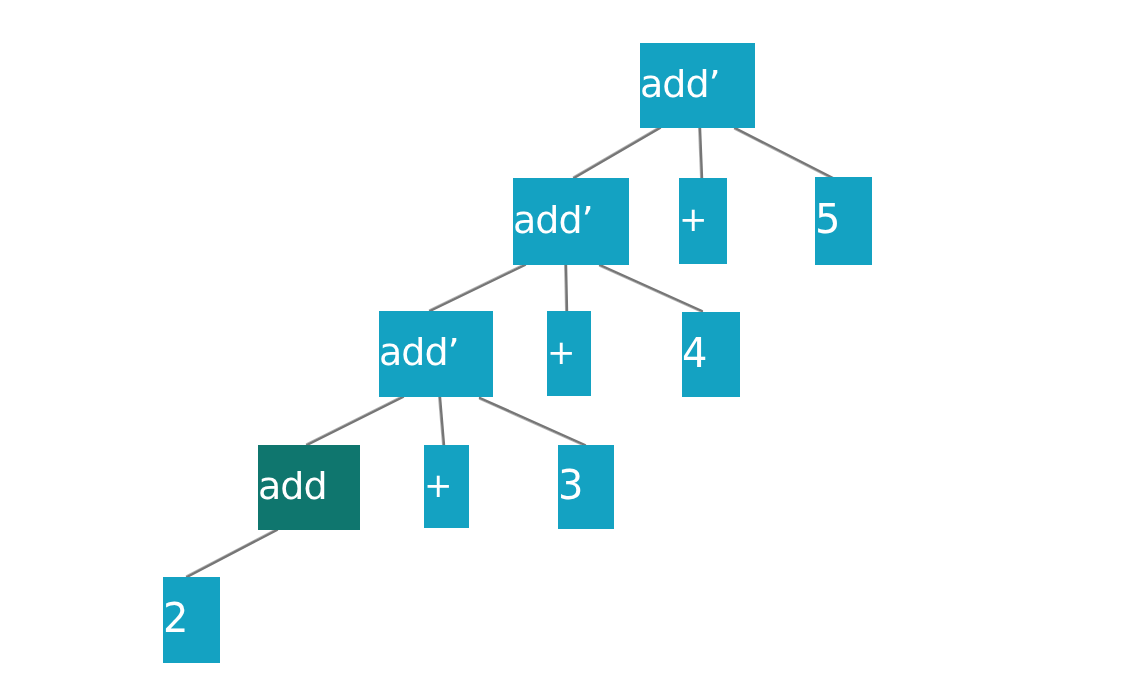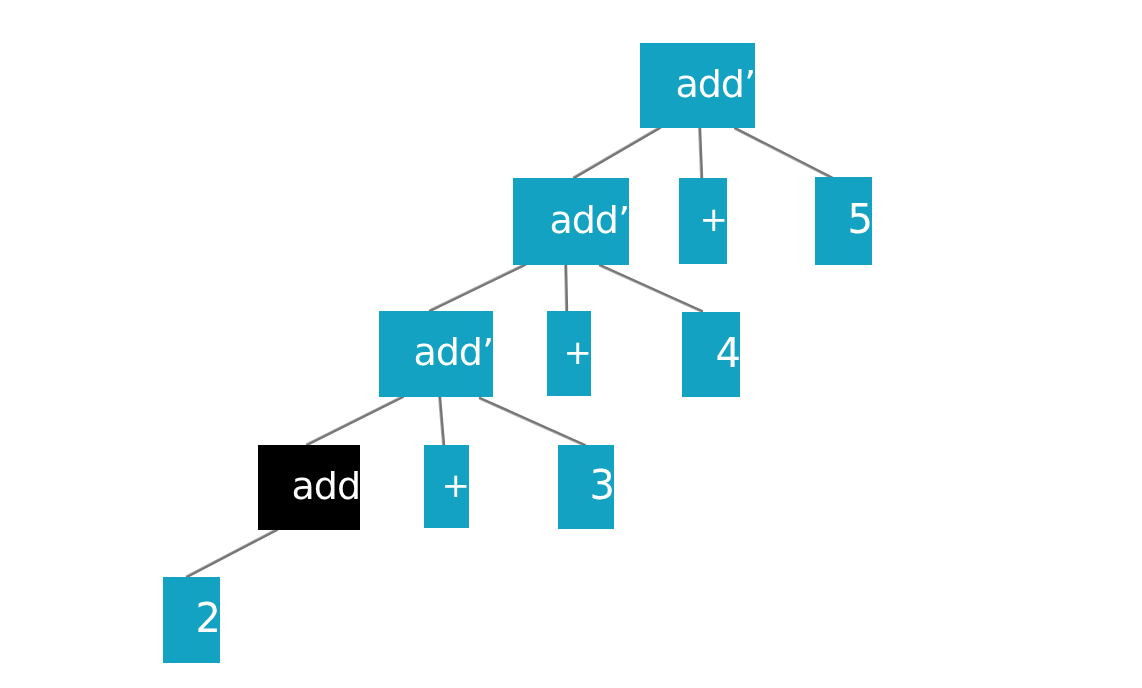--- a/index.html
+++ b/index.html
@@ -19,21 +19,21 @@
     position: absolute;
     left: 0;
     top: 0;
     width: 1142px;
     height: 688px;
   }
   .tree-node {
     position: absolute;
     display: flex;
     align-items: center;
-    justify-content: flex-end;
+    justify-content: flex-start;
     color: #ffffff;
     letter-spacing: -1px;
     line-height: 1;
     user-select: none;
   }
   .tree-node .lbl {
     transform: translateY(-2px);
   }
 </style>
 </head>
@@ -97,21 +97,21 @@
     </div>
     <div class="tree-node" style="left: 379px; top: 311px; width: 114px; height: 86px; background: rgb(20, 162, 194); color: rgb(255, 255, 255); font-size: 38px;">
       <span class="lbl">add’</span>
     </div>
     <div class="tree-node" style="left: 547px; top: 311px; width: 44px; height: 85px; background: rgb(20, 162, 194); color: rgb(255, 255, 255); font-size: 34px;">
       <span class="lbl">+</span>
     </div>
     <div class="tree-node" style="left: 682px; top: 312px; width: 58px; height: 85px; background: rgb(20, 162, 194); color: rgb(255, 255, 255); font-size: 40px;">
       <span class="lbl">4</span>
     </div>
-    <div class="tree-node" style="left: 258px; top: 445px; width: 102px; height: 85px; background: #000000; color: rgb(255, 255, 255); font-size: 38px;">
+    <div class="tree-node" style="left: 258px; top: 445px; width: 102px; height: 85px; background: #0f766e; color: rgb(255, 255, 255); font-size: 38px;">
       <span class="lbl">add</span>
     </div>
     <div class="tree-node" style="left: 424px; top: 445px; width: 45px; height: 83px; background: rgb(20, 162, 194); color: rgb(255, 255, 255); font-size: 34px;">
       <span class="lbl">+</span>
     </div>
     <div class="tree-node" style="left: 558px; top: 445px; width: 56px; height: 84px; background: rgb(20, 162, 194); color: rgb(255, 255, 255); font-size: 40px;">
       <span class="lbl">3</span>
     </div>
     <div class="tree-node" style="left: 163px; top: 577px; width: 57px; height: 86px; background: rgb(20, 162, 194); color: rgb(255, 255, 255); font-size: 40px;">
       <span class="lbl">2</span>

